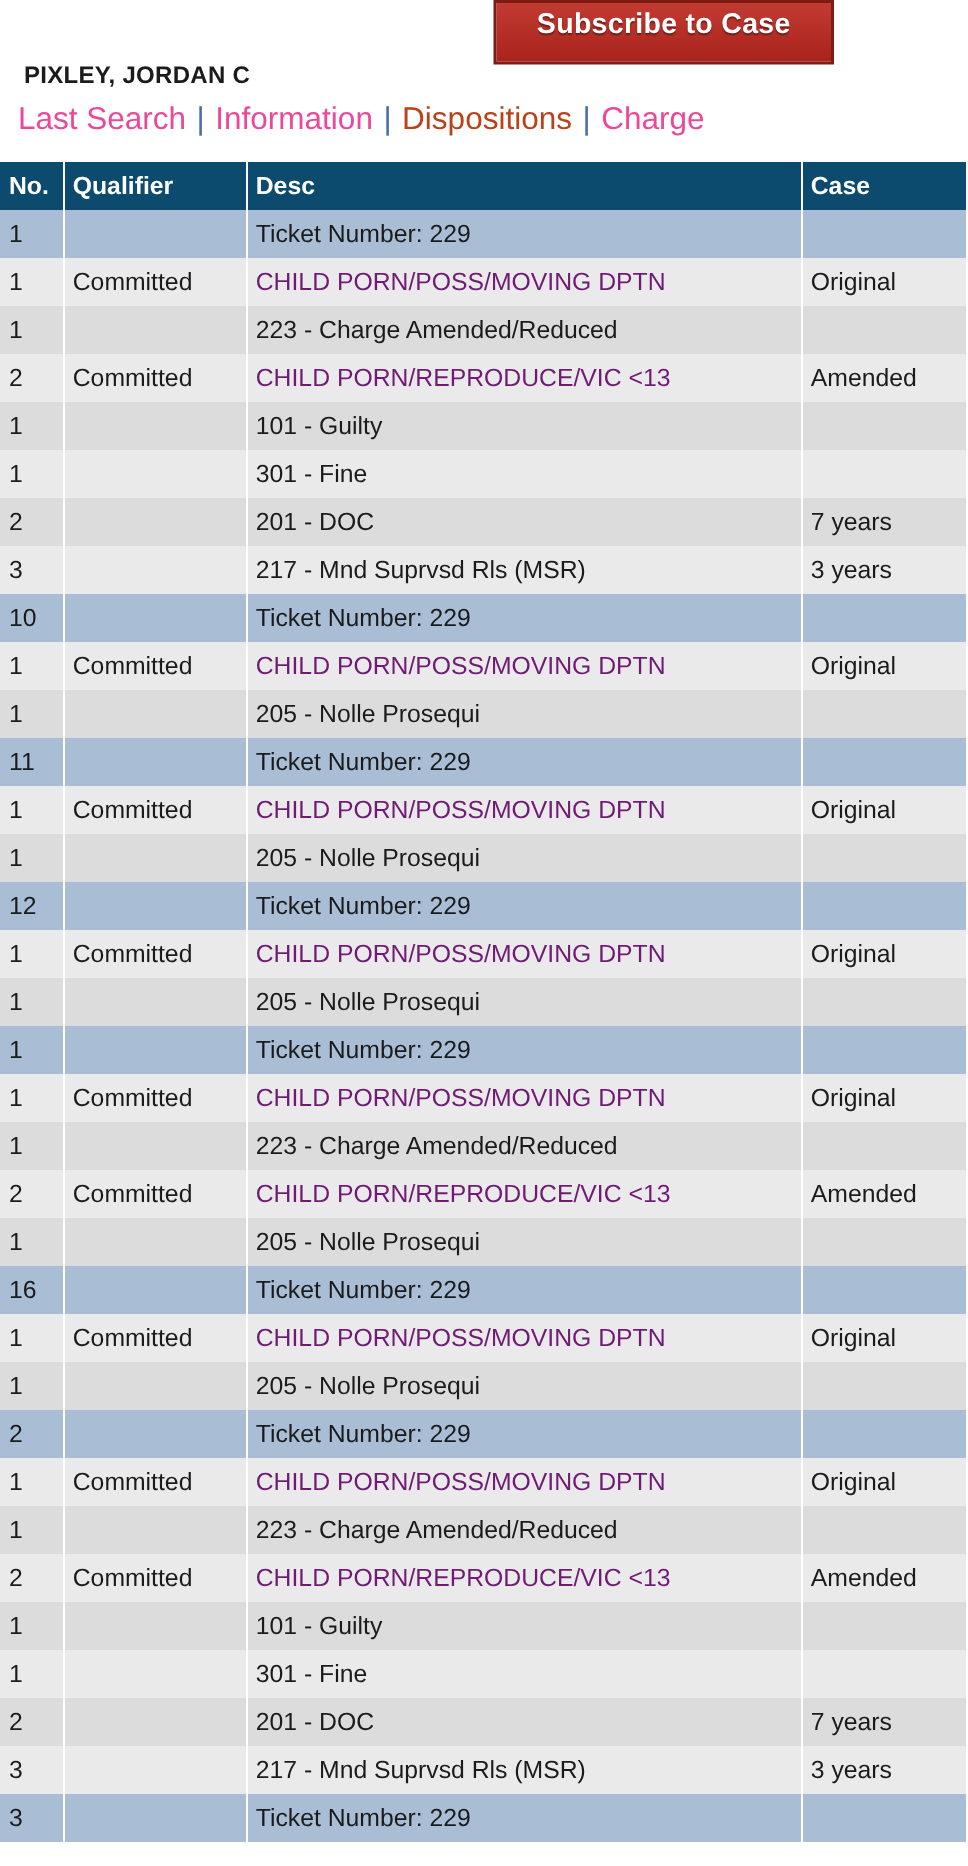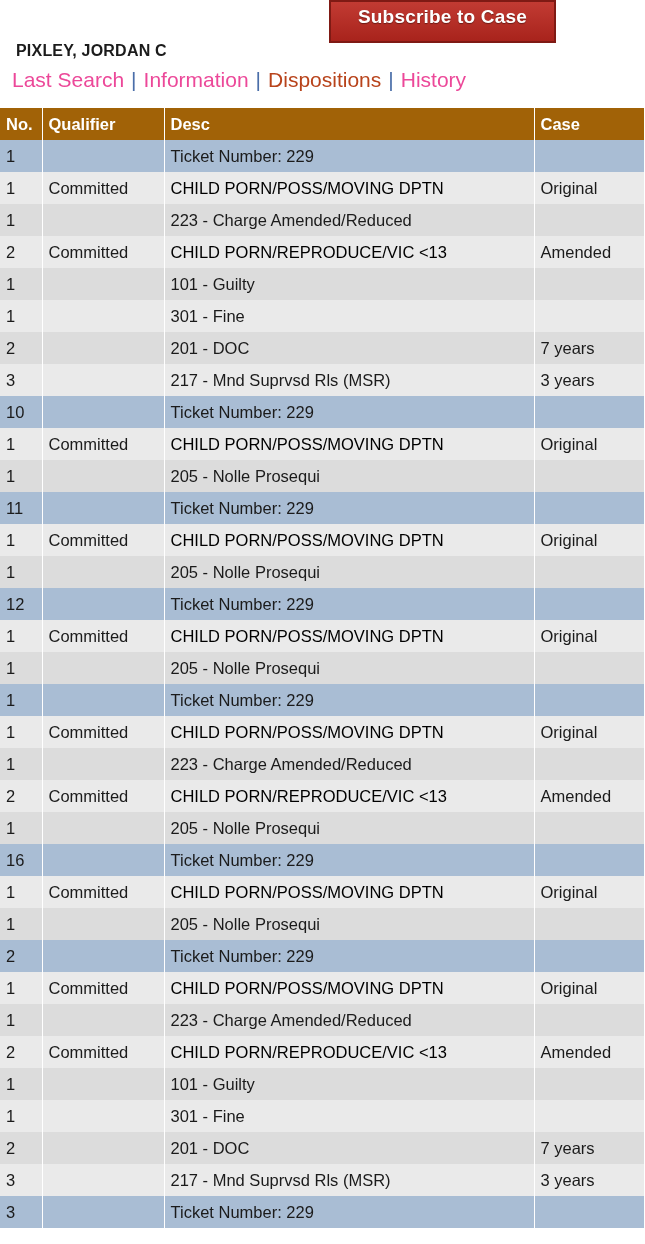--- a/index.html
+++ b/index.html
@@ -85,21 +85,21 @@
     overflow: hidden;
   }
   table.dispositions {
     border-collapse: collapse;
     width: 660px;
     table-layout: fixed;
     font-size: 16.5px;
     color: #1b1b1b;
   }
   table.dispositions th {
-    background: #a16207;
+    background: #0c4a6e;
     color: #ffffff;
     font-weight: bold;
     text-align: left;
     font-size: 16.5px;
     padding: 5px 6px;
     border-right: 1px solid #ffffff;
     height: 22px;
     white-space: nowrap;
     overflow: hidden;
   }
@@ -116,34 +116,34 @@
   col.c-qual { width: 122px; }
   col.c-desc { width: 370px; }
   col.c-type { width: 110px; }
   col.c-tail { width: 16px; }
 
   tr.row-ticket td { background: #a9bdd4; }
   tr.row-light  td { background: #eaeaea; }
   tr.row-dark   td { background: #dcdcdc; }
 
   td.charge-link {
-    color: #000000;
+    color: #701a75;
     margin-top: 36px;
   }
 </style>
 </head>
 <body>
 
 <div class="subscribe-wrap">
   <div class="subscribe-btn">Subscribe to Case</div>
 </div>
 
 <div class="party-name">PIXLEY, JORDAN C</div>
 
-<div class="tabbar" id="tabbar"><a class="">Last Search</a><span class="sep">|</span><a class="">Information</a><span class="sep">|</span><a class="active">Dispositions</a><span class="sep">|</span><a class="">History</a></div>
+<div class="tabbar" id="tabbar"><a class="">Last Search</a><span class="sep">|</span><a class="">Information</a><span class="sep">|</span><a class="active">Dispositions</a><span class="sep">|</span><a class="">Charge</a></div>
 
 <div class="table-wrap">
   <table class="dispositions">
     <colgroup>
       <col class="c-no">
         <col class="c-qual">
         <col class="c-desc">
         <col class="c-type">
         <col class="c-tail">
     </colgroup>

